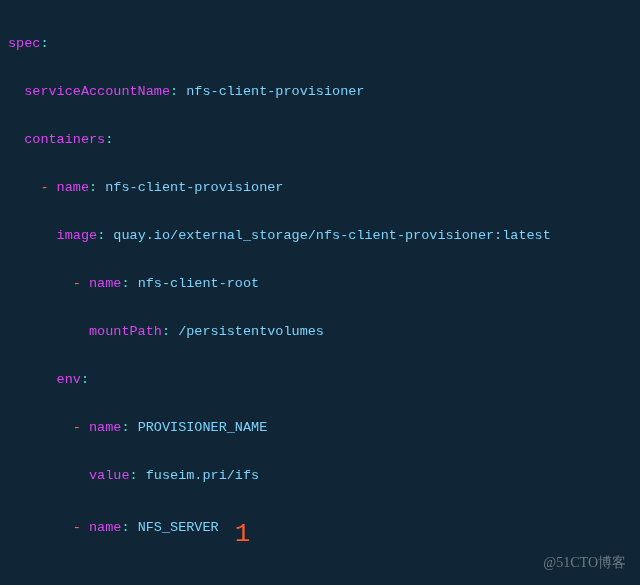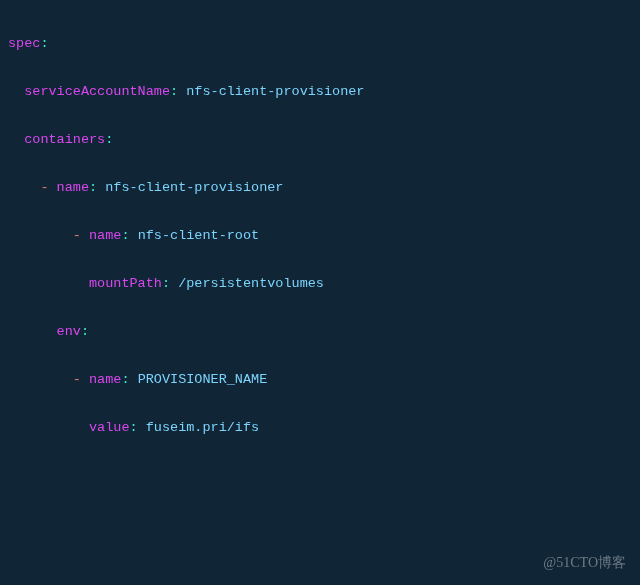--- a/index.html
+++ b/index.html
@@ -38,25 +38,27 @@
   }
 </style>
 </head>
 <body>
 
 <div class="code">
 <span class="line"><span class="k">spec</span><span class="c">:</span></span>
 <span class="line">  <span class="k">serviceAccountName</span><span class="c">:</span><span class="v"> nfs-client-provisioner</span></span>
 <span class="line">  <span class="k">containers</span><span class="c">:</span></span>
 <span class="line">    <span class="d">- </span><span class="k">name</span><span class="c">:</span><span class="v"> nfs-client-provisioner</span></span>
+<span class="line">      <span class="k">image</span><span class="c">:</span><span class="v"> quay.io/external_storage/nfs-client-provisioner:latest</span></span>
 <span class="line">        <span class="d">- </span><span class="k">name</span><span class="c">:</span><span class="v"> nfs-client-root</span></span>
 <span class="line">          <span class="k">mountPath</span><span class="c">:</span><span class="v"> /persistentvolumes</span></span>
 <span class="line">      <span class="k">env</span><span class="c">:</span></span>
 <span class="line">        <span class="d">- </span><span class="k">name</span><span class="c">:</span><span class="v"> PROVISIONER_NAME</span></span>
 <span class="line">          <span class="k">value</span><span class="c">:</span><span class="v"> fuseim.pri/ifs</span></span>
+<span class="line">        <span class="d">- </span><span class="k">name</span><span class="c">:</span><span class="v"> NFS_SERVER</span>  <span class="num" style="top:10px">1</span></span>
 
 
 
 
 
 
 
 
 </div>
 

